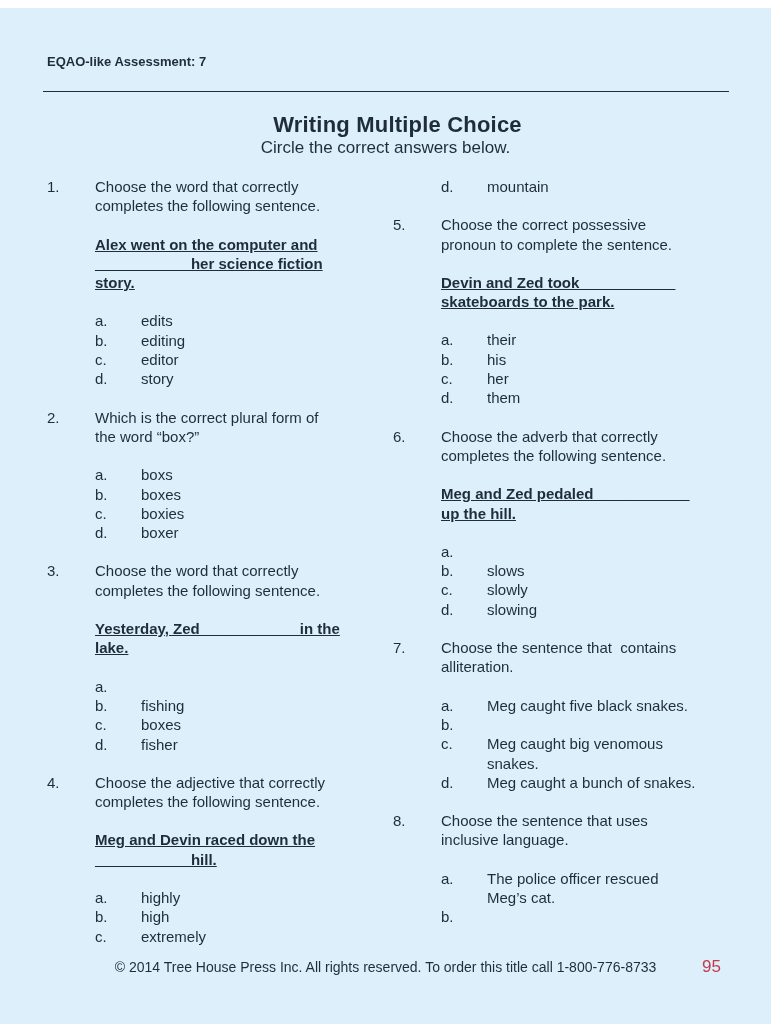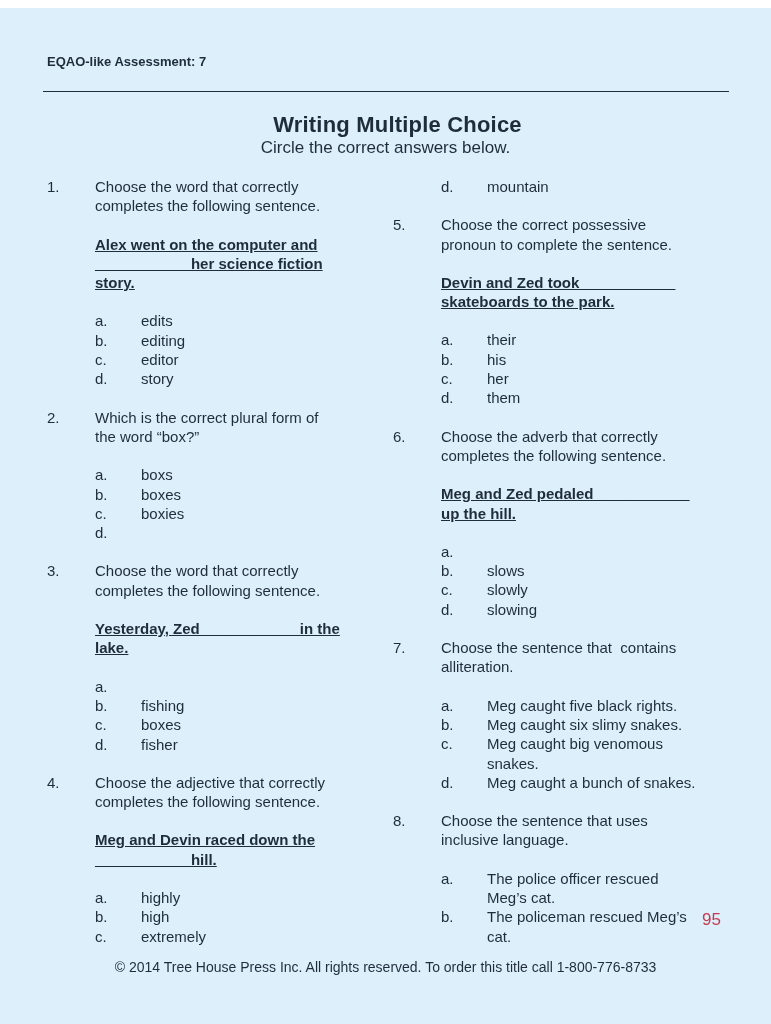--- a/index.html
+++ b/index.html
@@ -50,21 +50,21 @@
   .opt{display:flex;}
   .ol{width:46px;flex:none;}
   .ot{flex:1;min-width:0;white-space:pre-wrap;}
   .orphan-opt{display:flex;margin-left:48px;margin-bottom:19px;}
   .footer-line{
     position:absolute;left:0;top:950px;width:771px;
     text-align:center;
     font-size:14px;line-height:19px;
   }
   .page-number{
-    position:absolute;right:50px;top:902px;
+    position:absolute;right:50px;top:949px;
     color:#c23b4e;font-size:17px;line-height:20px;
   }
 </style>
 </head>
 <body>
 
 <div class="top-strip"></div>
 
 <div class="sheet">
 
@@ -120,20 +120,21 @@
             <div class="opt">
                 <span class="ol">b.</span>
                 <span class="ot">boxes</span>
               </div>
             <div class="opt">
                 <span class="ol">c.</span>
                 <span class="ot">boxies</span>
               </div>
             <div class="opt">
                 <span class="ol">d.</span>
+                <span class="ot">boxer</span>
               </div>
           </div>
         </div>
       </div>
 
       <div class="q">
         <div class="qn">3.</div>
         <div class="qb">
           <div class="prompt">Choose the word that correctly
 completes the following sentence.</div>
@@ -248,25 +249,24 @@
       </div>
 
       <div class="q">
         <div class="qn">7.</div>
         <div class="qb">
           <div class="prompt">Choose the sentence that  contains
 alliteration.</div>
           <div class="opts">
             <div class="opt">
                 <span class="ol">a.</span>
-                <span class="ot">Meg caught five black rights.</span>
-              </div>
-            <div class="opt">
-                <span class="ol">b.</span>
-                <span class="ot">Meg caught six slimy snakes.</span>
+                <span class="ot">Meg caught five black snakes.</span>
+              </div>
+            <div class="opt">
+                <span class="ol">b.</span>
               </div>
             <div class="opt">
                 <span class="ol">c.</span>
                 <span class="ot">Meg caught big venomous
 snakes.</span>
               </div>
             <div class="opt">
                 <span class="ol">d.</span>
                 <span class="ot">Meg caught a bunch of snakes.</span>
               </div>
@@ -280,22 +280,20 @@
           <div class="prompt">Choose the sentence that uses
 inclusive language.</div>
           <div class="opts">
             <div class="opt">
                 <span class="ol">a.</span>
                 <span class="ot">The police officer rescued
 Meg’s cat.</span>
               </div>
             <div class="opt">
                 <span class="ol">b.</span>
-                <span class="ot">The policeman rescued Meg’s
-cat.</span>
               </div>
           </div>
         </div>
       </div>
 
     </div>
   </div>
 
   <div class="footer-line">© 2014 Tree House Press Inc. All rights reserved. To order this title call 1-800-776-8733</div>
   <div class="page-number">95</div>

